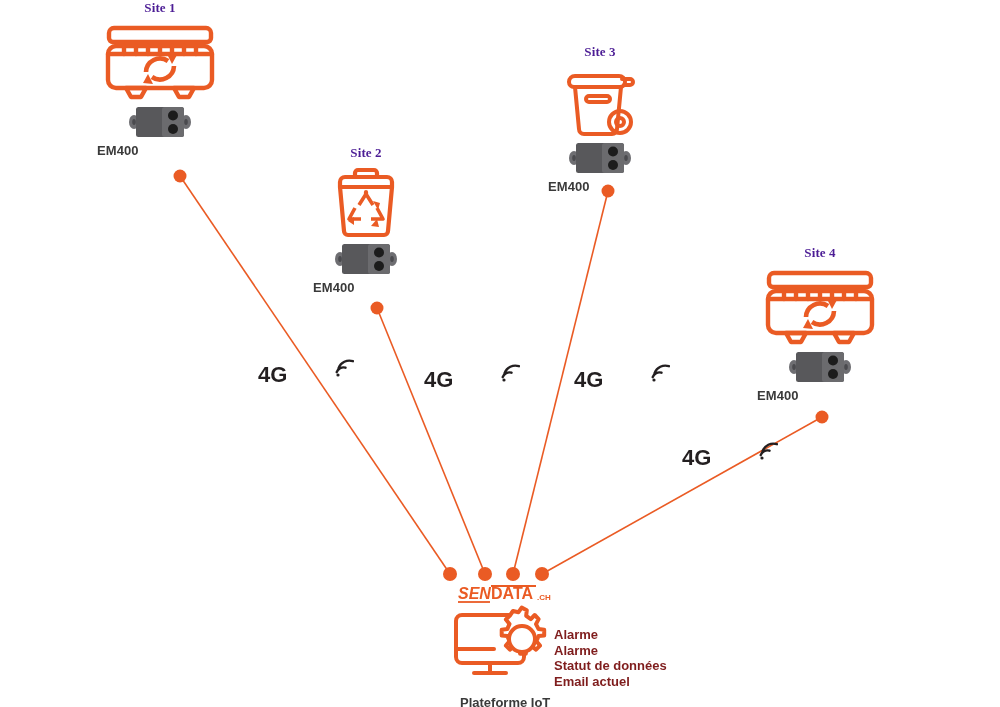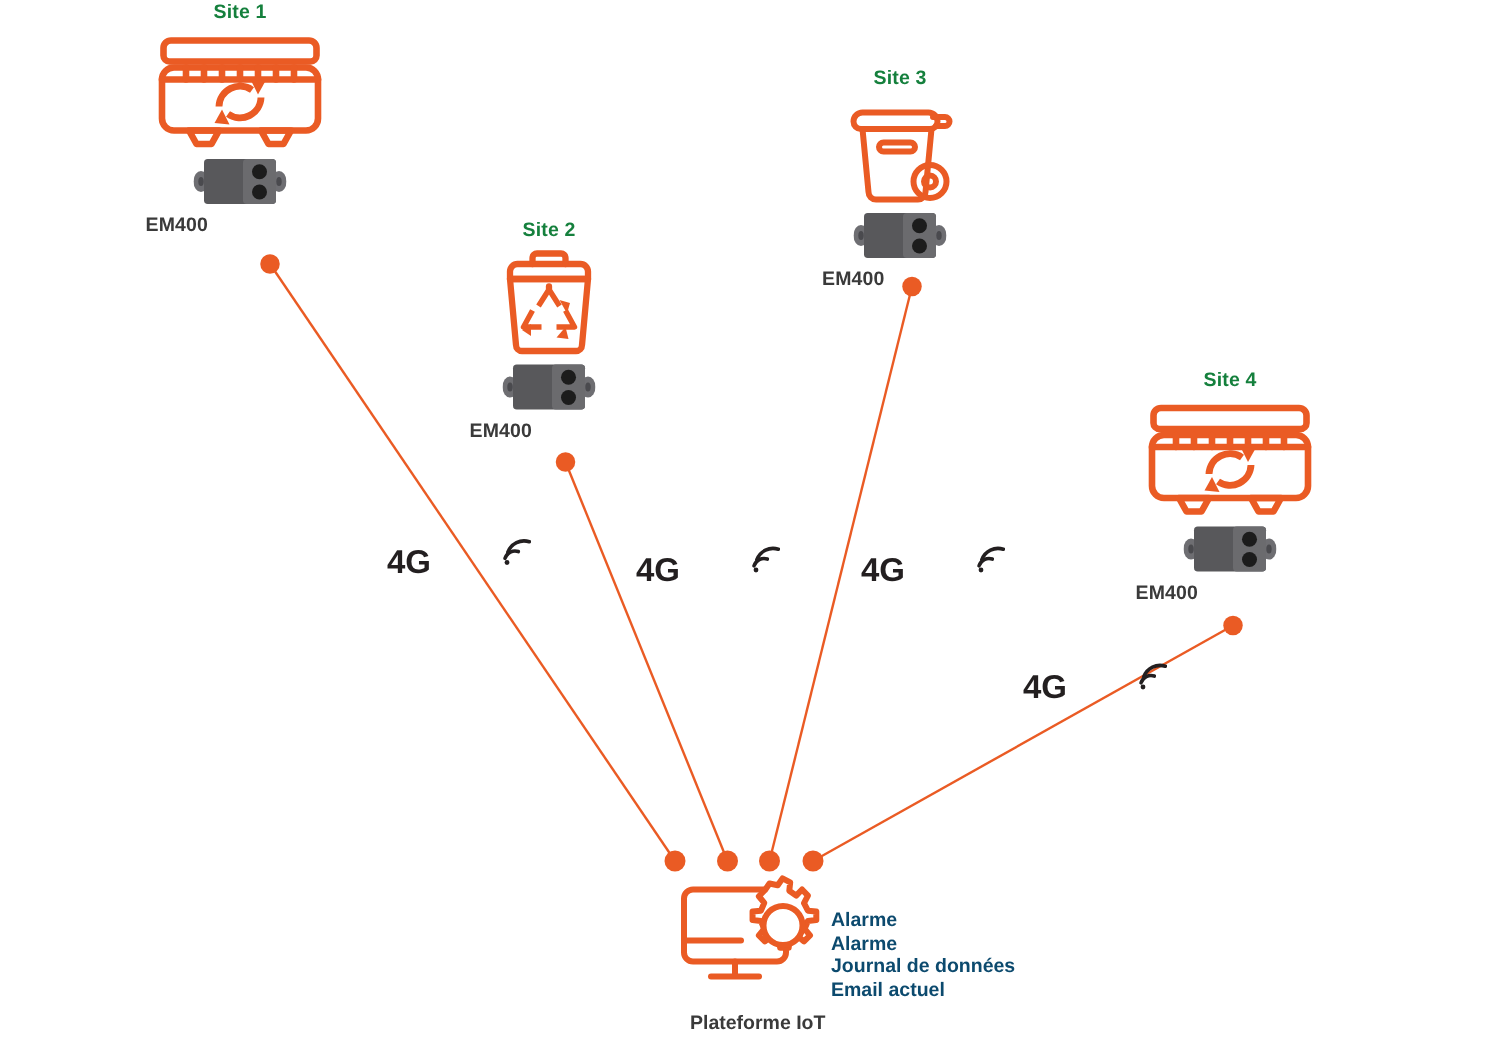--- a/index.html
+++ b/index.html
@@ -25,24 +25,25 @@
     top: 0;
     width: 1000px;
     height: 707px;
   }
   .node {
     position: absolute;
   }
   .site-title {
     font-size: 13px;
     font-weight: bold;
-    color: #15803d;
+    color: #4c1d95;
     text-align: center;
     letter-spacing: 0.1px;
     white-space: nowrap;
+    font-family: Liberation Serif, serif;
   }
   .bin-wrap {
     display: flex;
     justify-content: center;
     align-items: flex-end;
   }
   .em400-wrap {
     display: flex;
     justify-content: center;
     margin-top: 2px;
@@ -88,21 +89,21 @@
     align-items: flex-start;
   }
   .platform-icon {
     flex: 0 0 auto;
   }
   .platform-features {
     margin-left: 6px;
     margin-top: 22px;
   }
   .feature {
-    color: #0c4a6e;
+    color: #7f1d1d;
     font-size: 13px;
     font-weight: bold;
     line-height: 15.5px;
     white-space: nowrap;
   }
   .platform-label {
     font-size: 13px;
     font-weight: bold;
     color: #3a3a3a;
     text-align: left;
@@ -314,20 +315,29 @@
       <g fill="none" stroke="#231f20" stroke-width="2.4" stroke-linecap="round" transform="rotate(18 11 11)">
         <path d="M6 16 a7 7 0 0 1 7 -7"></path>
         <path d="M6.5 11.5 a11.5 11.5 0 0 1 11.5 -11"></path>
       </g>
       <circle cx="6" cy="17" r="1.6" fill="#231f20"></circle>
     </svg>
   </div>
 
   <div id="platform">
 
+    <div class="logo">
+      <svg width="104" height="24" viewBox="0 0 104 24">
+        <text x="0" y="16" font-family="Liberation Sans, sans-serif" font-size="16" font-weight="bold" font-style="italic" fill="#ea5b24">SEN</text>
+        <text x="33" y="16" font-family="Liberation Sans, sans-serif" font-size="16" font-weight="bold" fill="#ea5b24">DATA</text>
+        <text x="79" y="17" font-family="Liberation Sans, sans-serif" font-size="8" font-weight="bold" fill="#ea5b24">.CH</text>
+        <path d="M0 19 h32" stroke="#ea5b24" stroke-width="1.8"></path>
+        <path d="M33 3 h45" stroke="#ea5b24" stroke-width="1.8"></path>
+      </svg>
+    </div>
 
     <div class="platform-row">
       <div class="platform-icon">
         <svg width="96" height="80" viewBox="0 0 96 80">
           <g fill="none" stroke="#ea5b24" stroke-width="4" stroke-linecap="round" stroke-linejoin="round">
             <path d="M10 10 h56 a6 6 0 0 1 6 6 v36 a6 6 0 0 1 -6 6 h-56 a6 6 0 0 1 -6 -6 v-36 a6 6 0 0 1 6 -6 z"></path>
             <path d="M4 44 h38"></path>
             <path d="M38 58 v9"></path>
             <path d="M22 68 h32"></path>
           </g>
@@ -337,21 +347,21 @@
                      5.6 0.6 0 5.7 -5.6 0.6 -2.2 5.2 3.6 4.4 -4.0 4.0 -4.4 -3.6 -5.2 2.2 -0.6 5.6
                      -5.7 0 -0.6 -5.6 -5.2 -2.2 -4.4 3.6 -4.0 -4.0 3.6 -4.4 -2.2 -5.2 -5.6 -0.6
                      0 -5.7 5.6 -0.6 2.2 -5.2 -3.6 -4.4 4.0 -4.0 z"></path>
           </g>
           <circle cx="70" cy="34" r="13" fill="#ffffff" stroke="#ea5b24" stroke-width="4"></circle>
         </svg>
       </div>
       <div class="platform-features">
         <div class="feature">Alarme</div>
         <div class="feature">Alarme</div>
-        <div class="feature">Journal de données</div>
+        <div class="feature">Statut de données</div>
         <div class="feature">Email actuel</div>
       </div>
     </div>
 
     <div class="platform-label">Plateforme IoT</div>
   </div>
 
 </div>
 
 </body></html>

